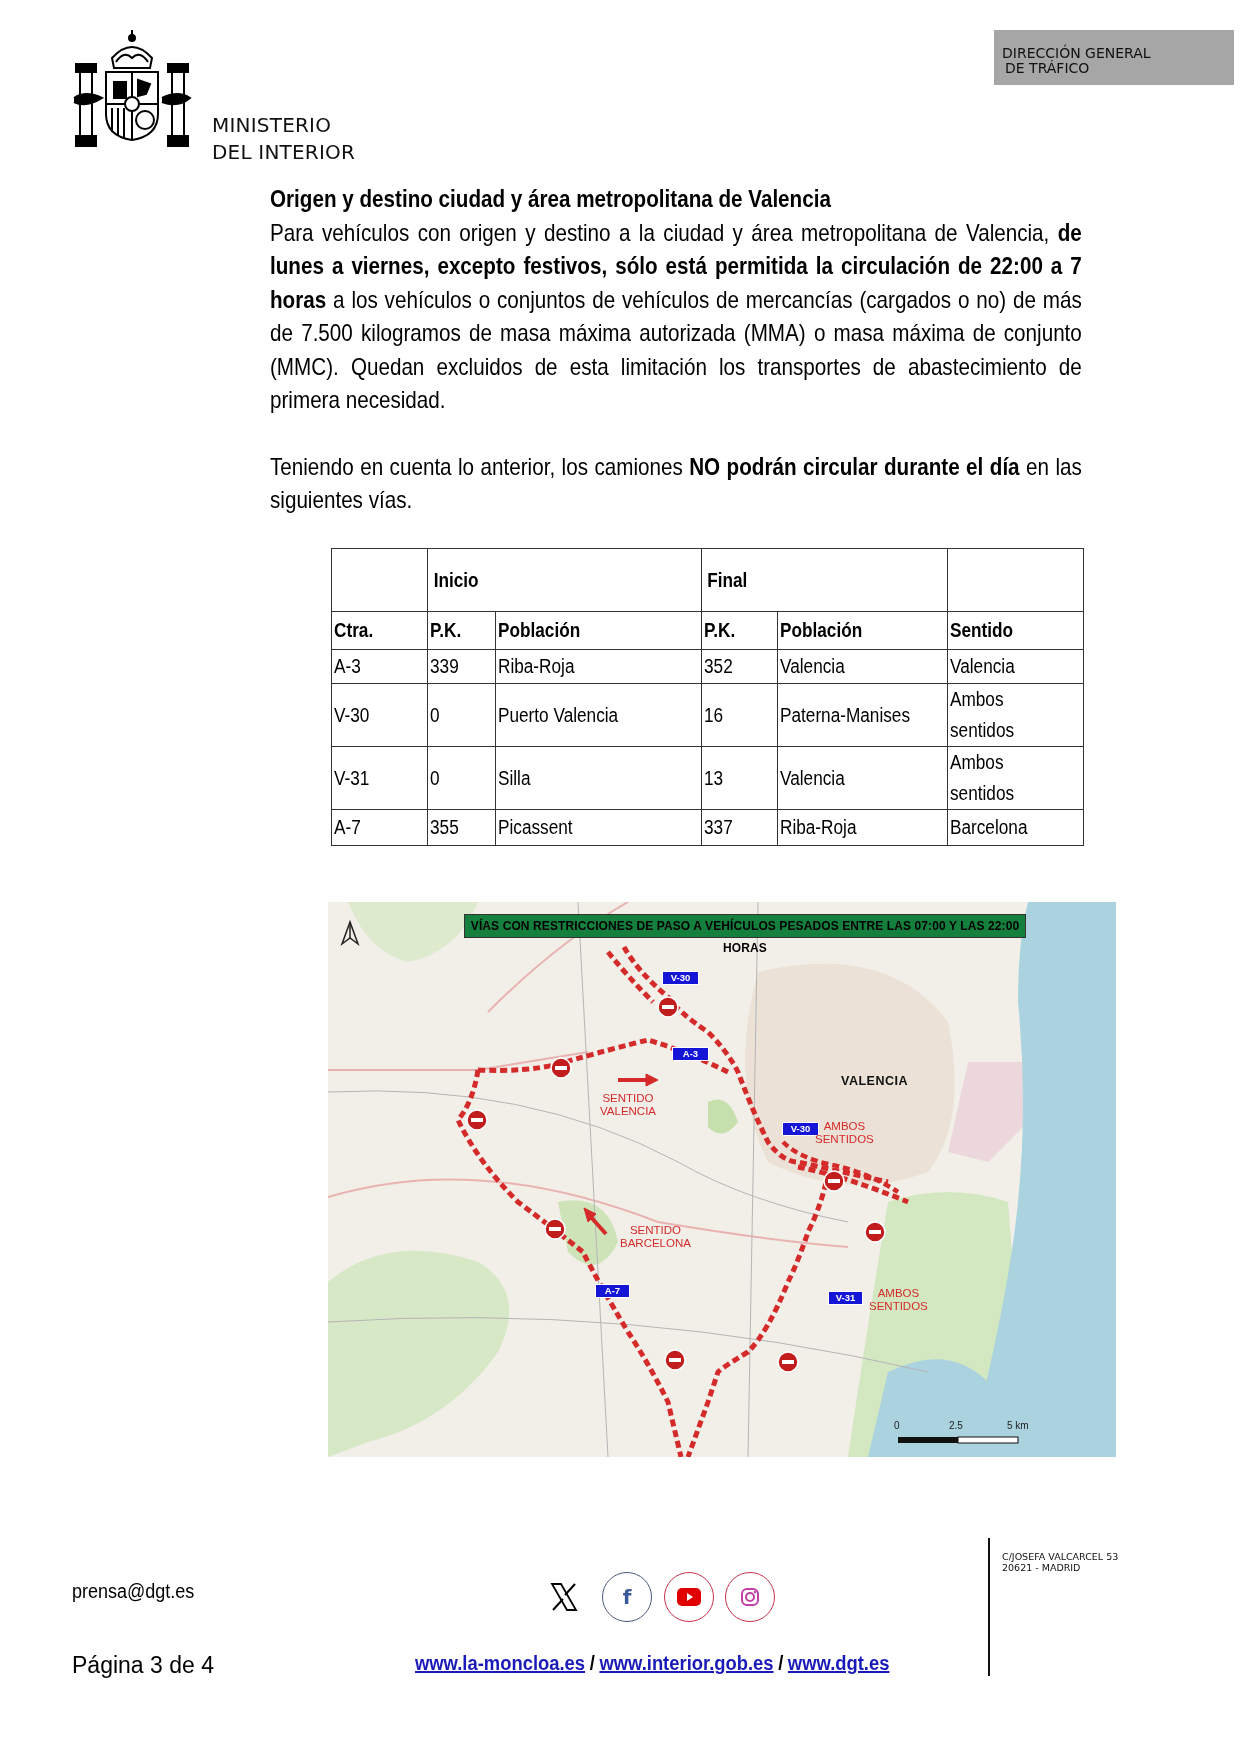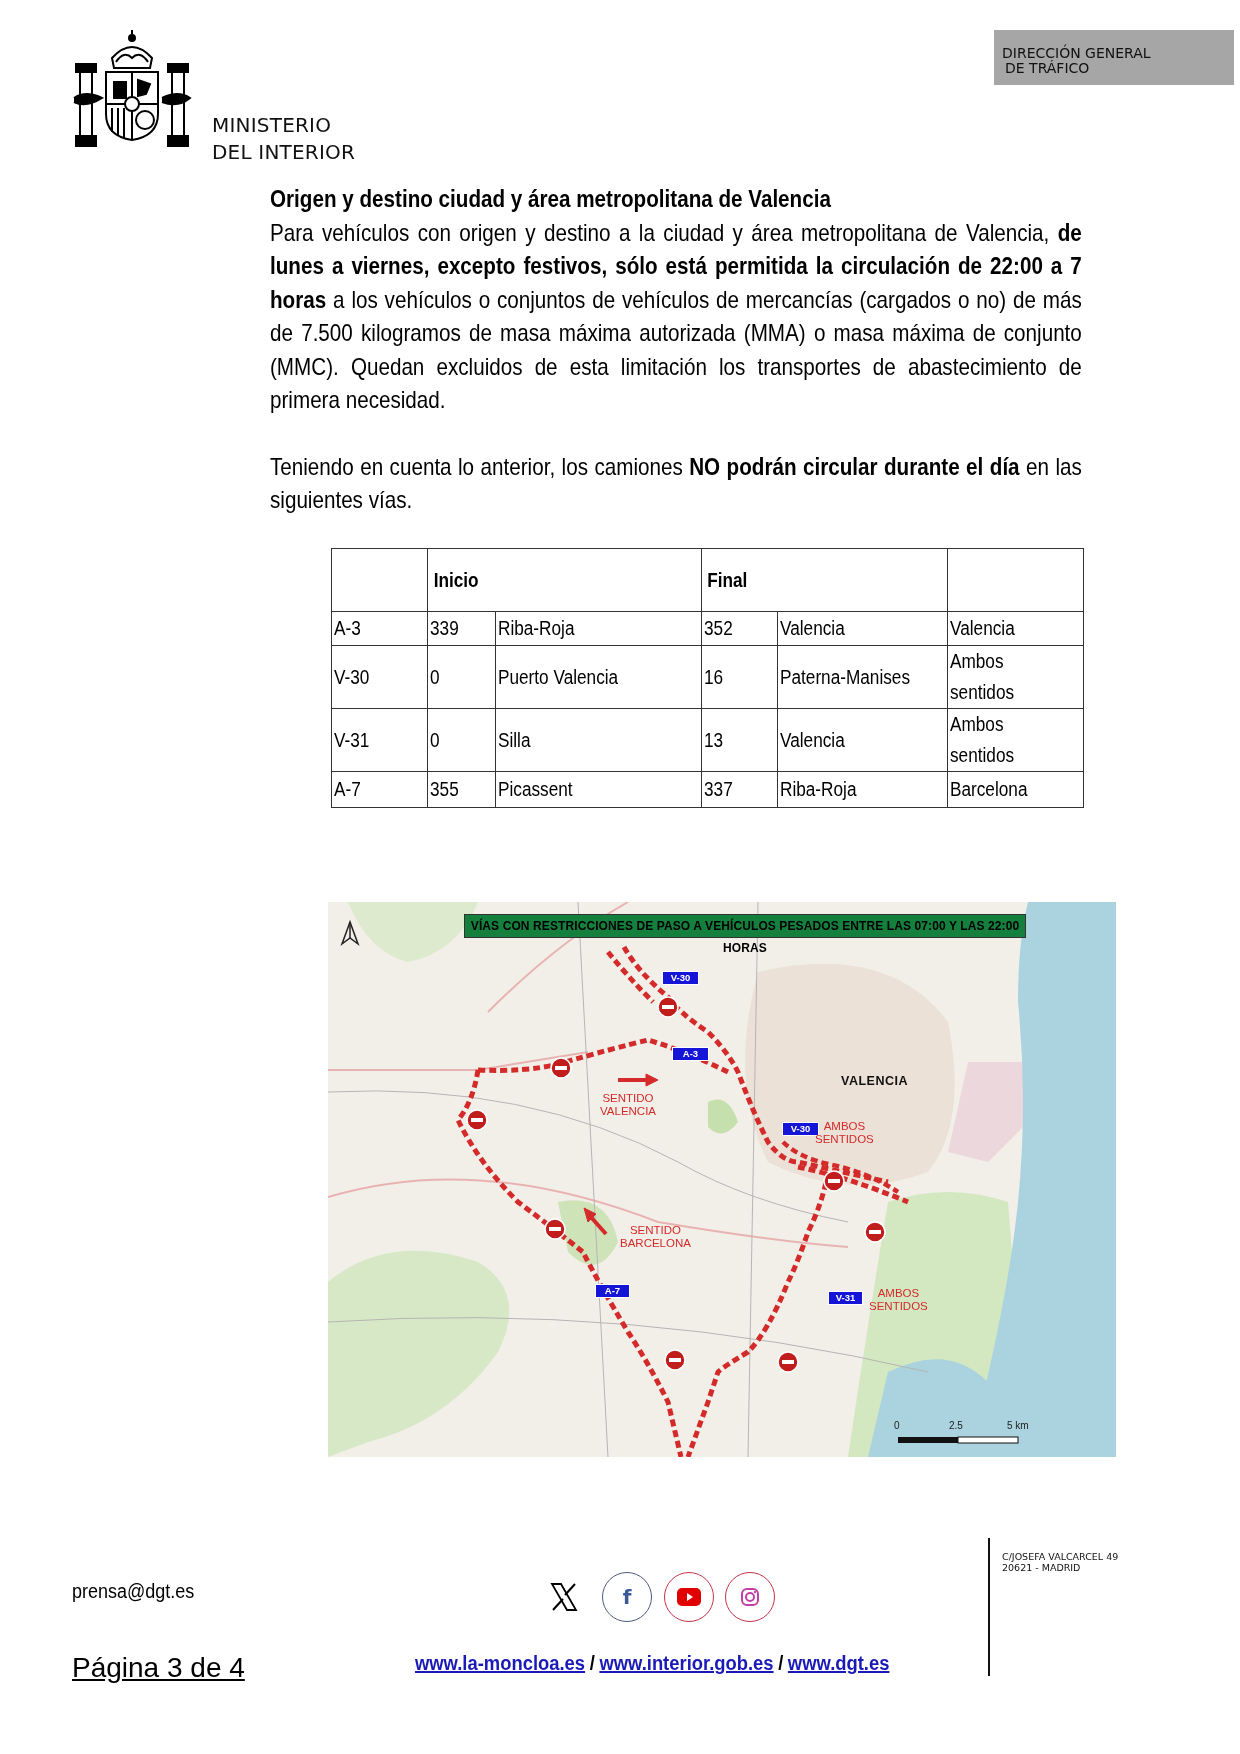--- a/index.html
+++ b/index.html
@@ -27,21 +27,21 @@
   .hcenter .cell { transform-origin:center center; }
   
   .map { left:328px; top:902px; width:788px; height:555px; overflow:hidden; }
   .map-title { position:absolute; left:136px; top:12px; width:560px; height:22px; border:1.5px solid #333; background:#15803d; text-align:center; font-size:12px; font-weight:bold; line-height:22px; letter-spacing:0.1px; }
   .shield { position:absolute; background:#1515d8; color:#fff; font-size:9.5px; font-weight:bold; text-align:center; height:12px; line-height:12px; border:1px solid #fff; }
   .maplbl { position:absolute; color:#d42a2a; font-size:11.5px; line-height:13px; text-align:center; }
   .citylbl { position:absolute; color:#111; font-size:12.5px; font-weight:bold; letter-spacing:0.5px; }
   .scale-lbl { position:absolute; font-size:10px; color:#222; }
   
   .email { left:72px; top:1580px; font-size:20px; transform:scaleX(0.9); transform-origin:left top; }
-  .page { left:72px; top:1652px; font-size:28px;text-decoration:underline; }
+  .page { left:72px; top:1652px; font-size:23px; }
   .links { left:415px; top:1652px; font-size:20px; font-weight:bold; transform:scaleX(0.92); transform-origin:left top; white-space:nowrap; }
   .links a { color:#1a1ab8; text-decoration:underline; }
   .links .sep { color:#000; margin:0 5px; }
   .soc-circle { position:absolute; top:1572px; width:50px; height:50px; border-radius:50%; border:1.2px solid; box-sizing:border-box; display:flex; align-items:center; justify-content:center; }
   .vline { left:988px; top:1538px; width:1.5px; height:138px; background:#111; }
   .address { left:1002px; top:1551px; font-family:"DejaVu Sans", sans-serif; font-size:9.5px; line-height:11px; color:#111; }
 </style>
 </head>
 <body>
 
@@ -103,20 +103,28 @@
       <col style="width:76px">
       <col style="width:170px">
       <col style="width:136px">
   </colgroup>
   <tbody>
       <tr style="height:63px">
     <th></th>
     <th colspan="2" class="hcenter"><span class="cell">Inicio</span></th>
     <th colspan="2" class="hcenter"><span class="cell">Final</span></th>
     <th></th>
+  </tr>
+  <tr style="height:38px">
+    <th><span class="cell">Ctra.</span></th>
+    <th><span class="cell">P.K.</span></th>
+    <th><span class="cell">Población</span></th>
+    <th><span class="cell">P.K.</span></th>
+    <th><span class="cell">Población</span></th>
+    <th><span class="cell">Sentido</span></th>
   </tr>
   <tr style="height:34px">
     <td><span class="cell">A-3</span></td>
     <td><span class="cell">339</span></td>
     <td><span class="cell">Riba-Roja</span></td>
     <td><span class="cell">352</span></td>
     <td><span class="cell">Valencia</span></td>
     <td><span class="cell">Valencia</span></td>
   </tr>
   <tr style="height:63px">
@@ -296,15 +304,15 @@
       <circle cx="15" cy="5" r="1.2" fill="#c23fa5"></circle>
     </svg>
 </div>
 
 <div class="abs links">
   <a>www.la-moncloa.es</a><span class="sep">/</span><a>www.interior.gob.es</a><span class="sep">/</span><a>www.dgt.es</a>
 </div>
 
 <div class="abs vline"></div>
 <div class="abs address">
-  <div>C/JOSEFA VALCARCEL 49</div>
+  <div>C/JOSEFA VALCARCEL 53</div>
   <div>20621 - MADRID</div>
 </div>
 
 </body></html>

